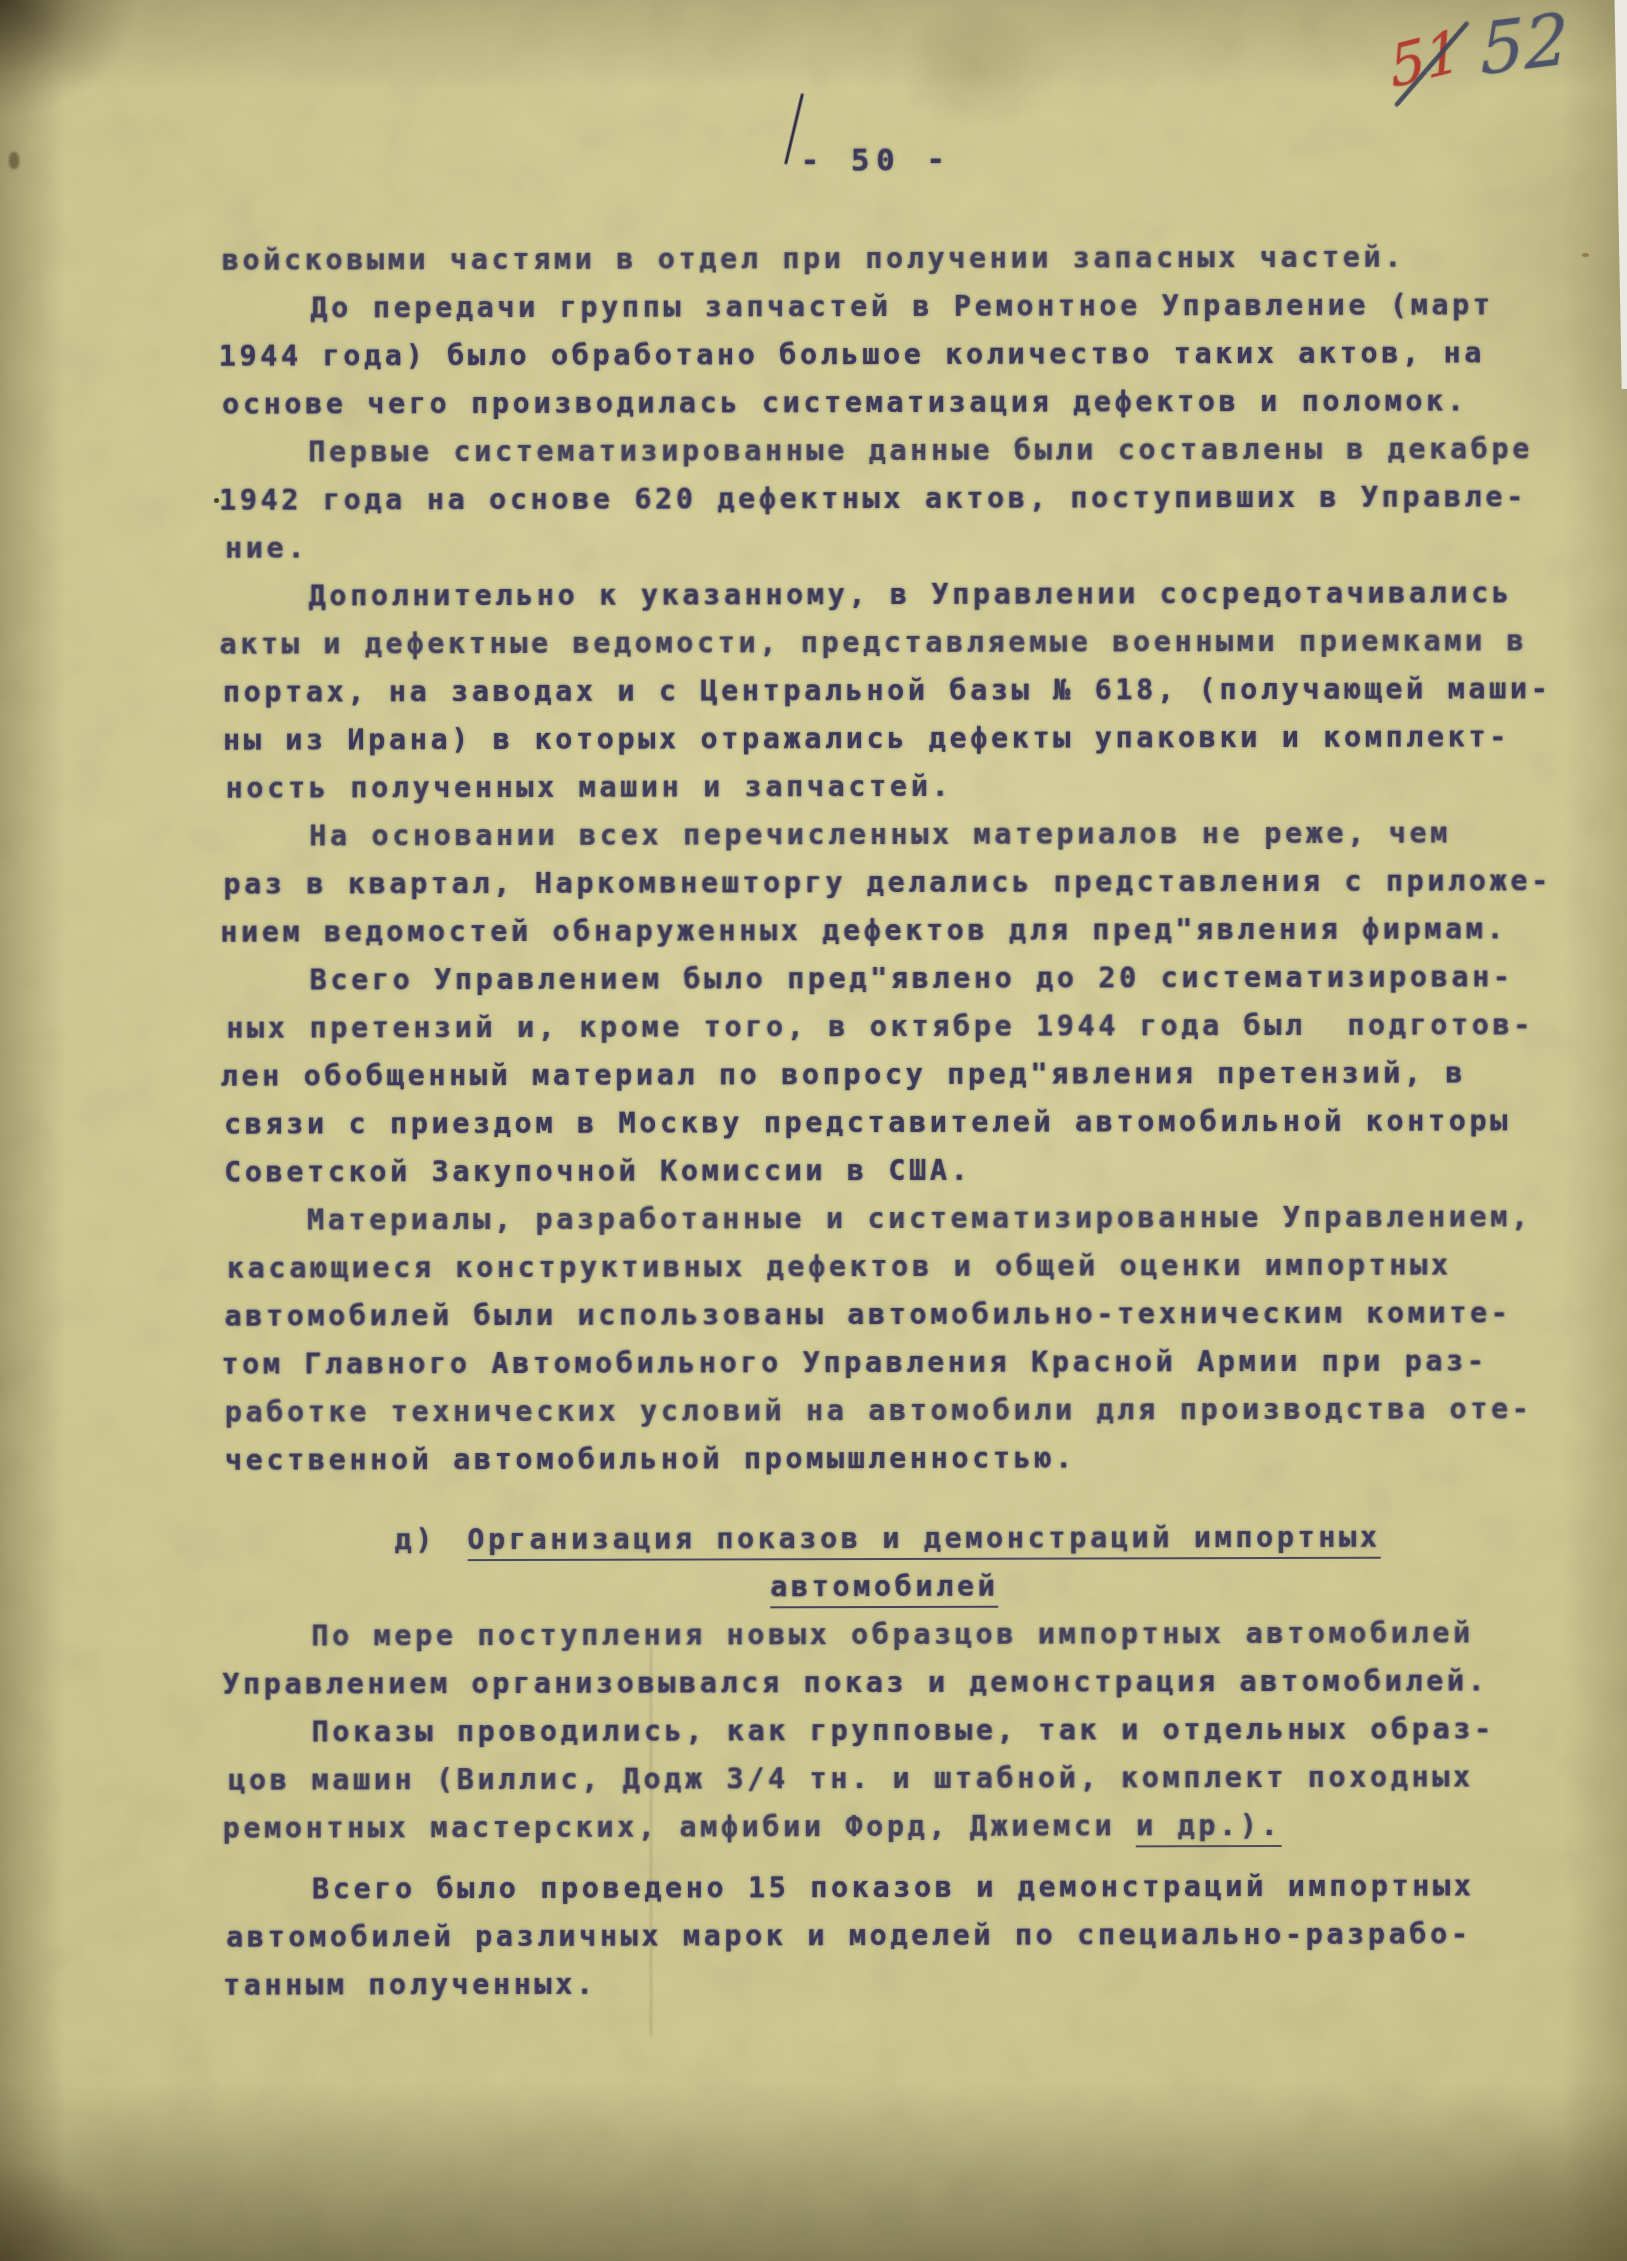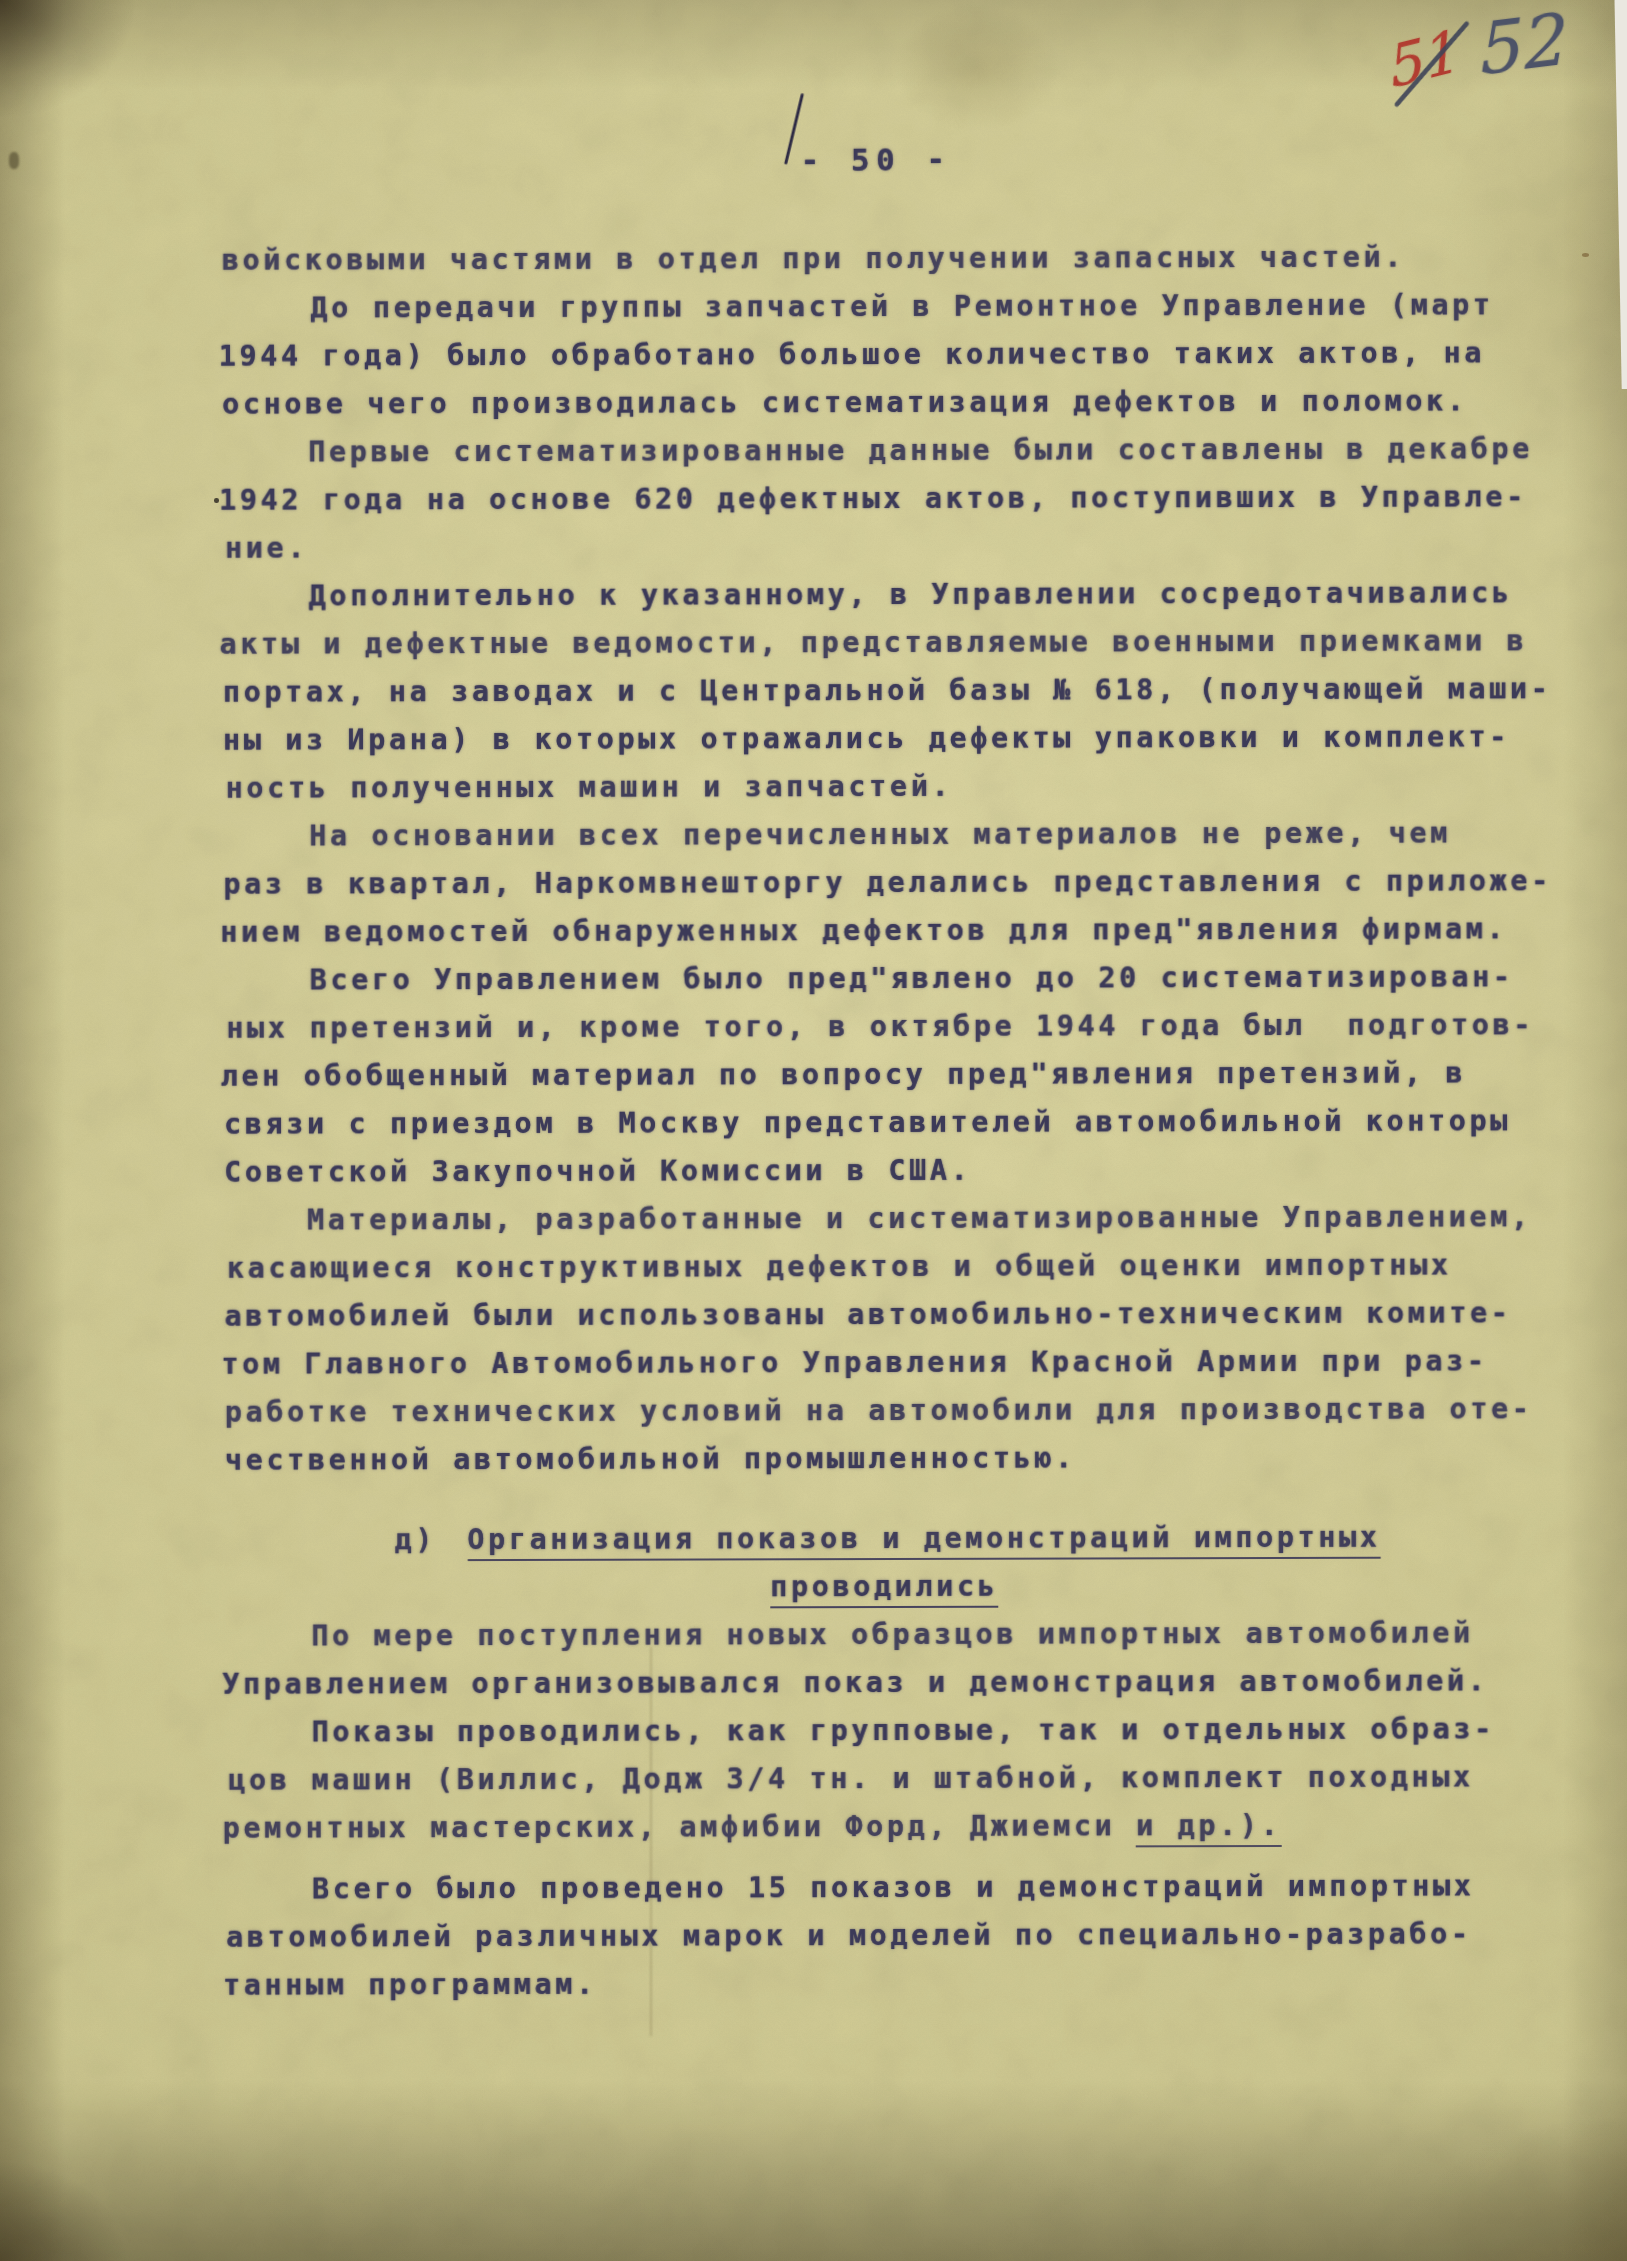--- a/index.html
+++ b/index.html
@@ -155,25 +155,25 @@
       <div class="line"><span>лен обобщенный материал по вопросу пред"явления претензий, в</span></div>
       <div class="line"><span>связи с приездом в Москву представителей автомобильной конторы</span></div>
       <div class="line"><span>Советской Закупочной Комиссии в США.</span></div>
       <div class="line" style="margin-left: 86px;"><span>Материалы, разработанные и систематизированные Управлением,</span></div>
       <div class="line"><span>касающиеся конструктивных дефектов и общей оценки импортных</span></div>
       <div class="line"><span>автомобилей были использованы автомобильно-техническим комите-</span></div>
       <div class="line"><span>том Главного Автомобильного Управления Красной Армии при раз-</span></div>
       <div class="line"><span>работке технических условий на автомобили для производства оте-</span></div>
       <div class="line"><span>чественной автомобильной промышленностью.</span></div>
       <div class="line h1" style="margin-top: 32px; margin-left: 167px;"><span class="h-prefix">д)</span><span class="underlined">Организация показов и демонстраций импортных</span></div>
-      <div class="line h2" style="margin-left: 545px;"><span class="underlined">проводились</span></div>
+      <div class="line h2" style="margin-left: 545px;"><span class="underlined">автомобилей</span></div>
       <div class="line" style="margin-left: 86px;"><span>По мере поступления новых образцов импортных автомобилей</span></div>
       <div class="line"><span>Управлением организовывался показ и демонстрация автомобилей.</span></div>
       <div class="line" style="margin-left: 86px;"><span>Показы проводились, как групповые, так и отдельных образ-</span></div>
       <div class="line"><span>цов машин (Виллис, Додж 3/4 тн. и штабной, комплект походных</span></div>
       <div class="line"><span>ремонтных мастерских, амфибии Форд, Джиемси </span><span class="tail-underline">и др.).</span></div>
       <div class="line" style="margin-top: 13px; margin-left: 86px;"><span>Всего было проведено 15 показов и демонстраций импортных</span></div>
       <div class="line"><span>автомобилей различных марок и моделей по специально-разрабо-</span></div>
-      <div class="line"><span>танным программам.</span></div>
+      <div class="line"><span>танным полученных.</span></div>
     </div>
 
 </div>
 
 
 </body></html>

